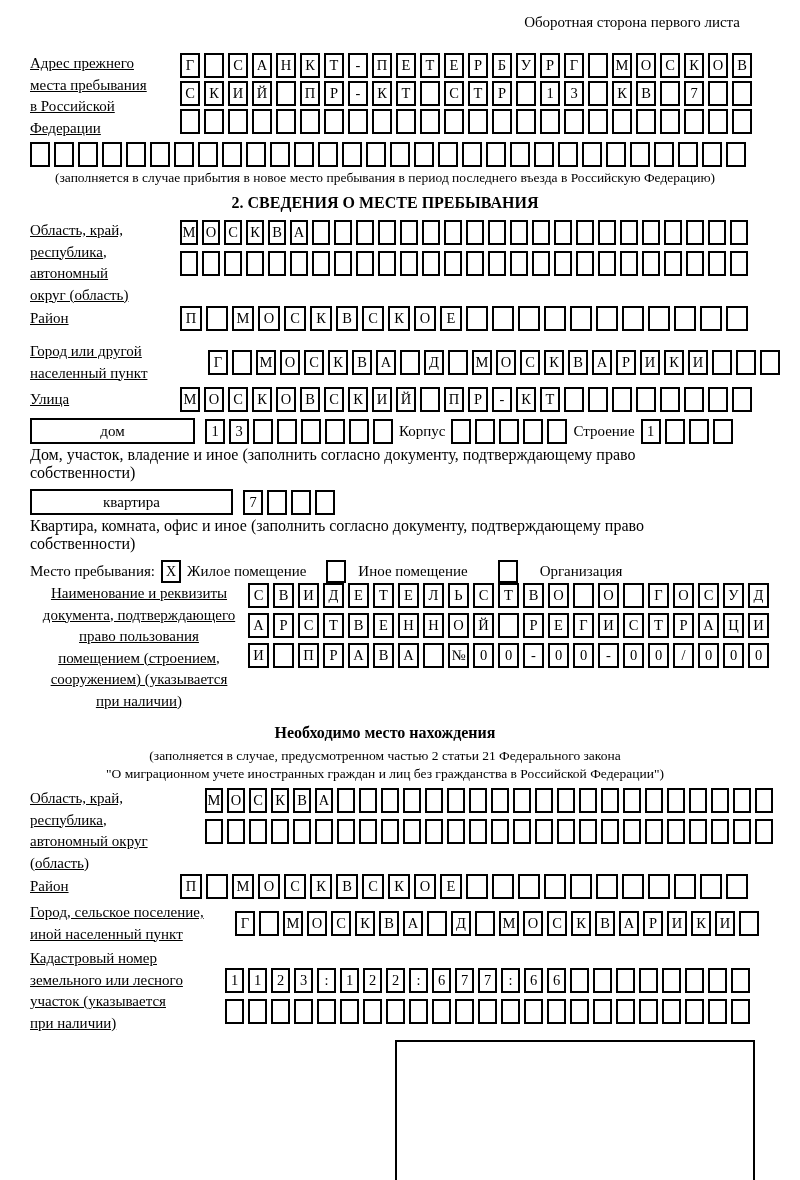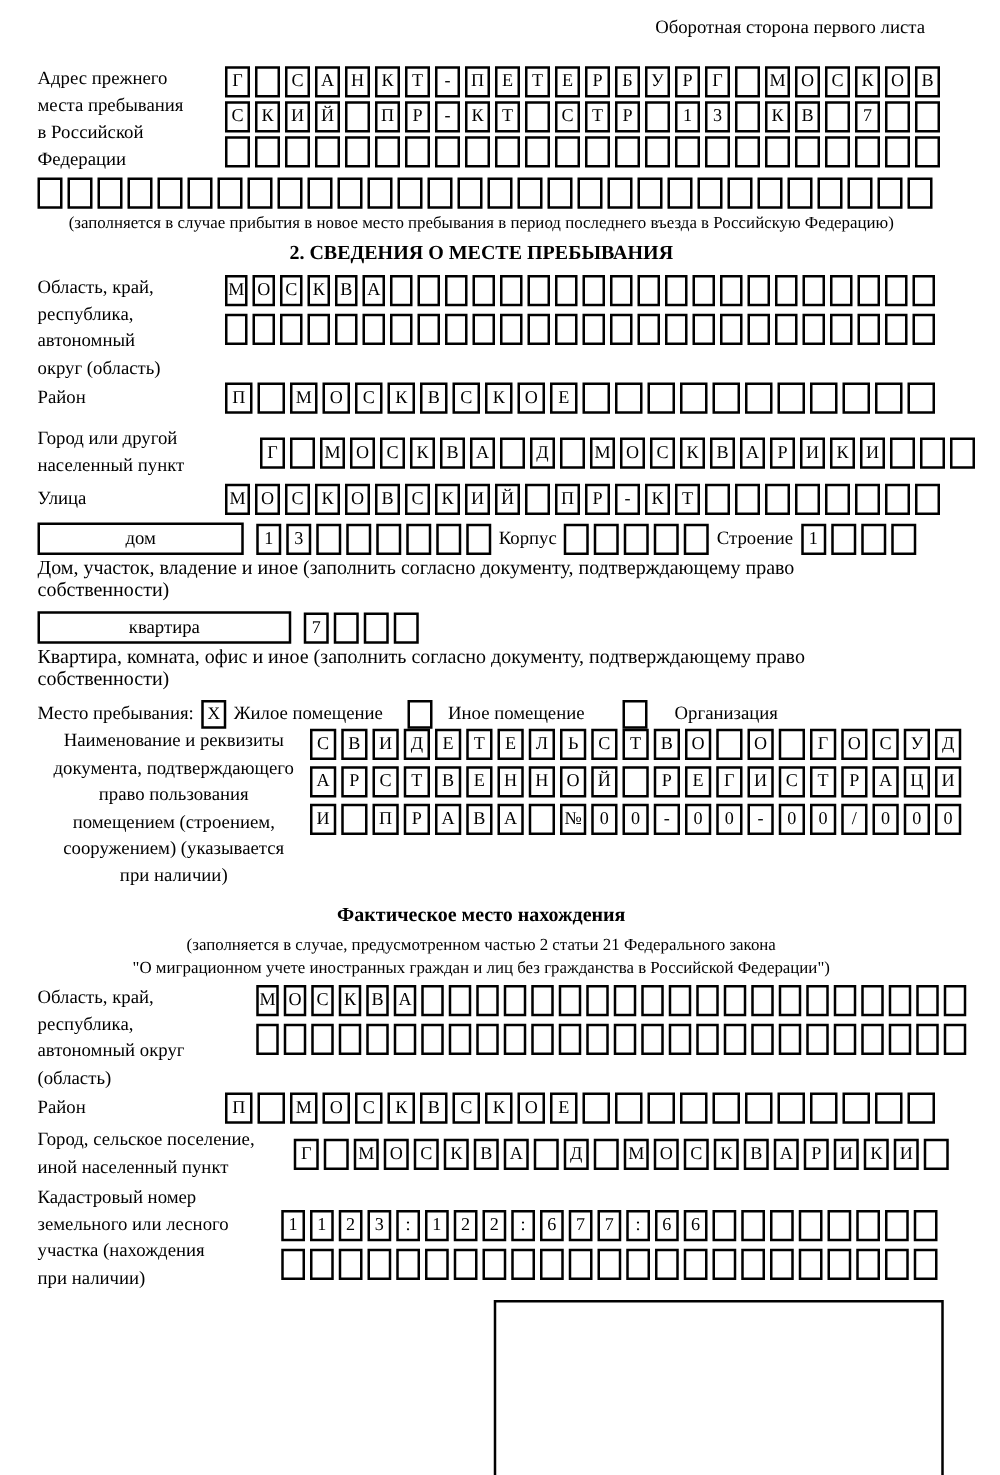--- a/index.html
+++ b/index.html
@@ -1,21 +1,21 @@
 <!DOCTYPE html>
 <html><head>
 <meta charset="utf-8">
 <style>
   html,body{margin:0;padding:0;background:#fff;}
   body{width:800px;height:1180px;overflow:hidden;color:#000;
        font-family:"Liberation Serif","DejaVu Serif",serif;}
   .page{padding:14px 60px 0 30px;box-sizing:border-box;width:800px;height:1180px;}
   .hdr{text-align:right;font-size:15px;margin-bottom:22px;}
   .flexrow{display:flex;}
-  .lblcol{font-size:15px;line-height:21.5px;flex:none;}
+  .lblcol{font-size:15px;line-height:21.5px;flex:none;text-decoration:underline;}
   .w150{width:150px;}
   .w218{width:218px;text-align:center;}
   .w175{width:175px;}
   .w205{width:205px;}
   .w195{width:195px;}
   .cellrow{display:flex;column-gap:4px;margin-bottom:3px;}
   .cell{flex:none;width:var(--cw,20px);height:25px;border:2px solid #000;box-sizing:border-box;
         display:flex;align-items:center;justify-content:center;
         font-size:14.5px;line-height:1;}
   .note{font-size:13.5px;text-align:center;margin:2px 0 6px 0;}
@@ -446,21 +446,21 @@
           <div class="cell">0</div>
           <div class="cell">0</div>
           <div class="cell">/</div>
           <div class="cell">0</div>
           <div class="cell">0</div>
           <div class="cell">0</div>
         </div>
     </div>
   </div>
 
-  <div class="sect-title" style="margin-top:12px;margin-bottom:6px">Фактическое место нахождения</div>
+  <div class="sect-title" style="margin-top:12px;margin-bottom:6px">Необходимо место нахождения</div>
   <div class="note" style="margin-bottom:0">(заполняется в случае, предусмотренном частью 2 статьи 21 Федерального закона</div>
   <div class="note">"О миграционном учете иностранных граждан и лиц без гражданства в Российской Федерации")</div>
 
   <div class="flexrow">
     <div class="lblcol w175">
       <div>Область, край,</div>
       <div>республика,</div>
       <div>автономный округ</div>
       <div>(область)</div>
     </div>
@@ -580,21 +580,21 @@
         <div class="cell">К</div>
         <div class="cell">И</div>
         <div class="cell"></div>
       </div>
   </div>
 
   <div class="flexrow" style="margin-top:3px">
     <div class="lblcol w195">
       <div>Кадастровый номер</div>
       <div>земельного или лесного</div>
-      <div>участка (нахождения</div>
+      <div>участок (указывается</div>
       <div>при наличии)</div>
     </div>
     <div class="rowset">
       <div class="cellrow" style="margin-top: 20px; margin-bottom: 6px; --cw: 19px;">
           <div class="cell">1</div>
           <div class="cell">1</div>
           <div class="cell">2</div>
           <div class="cell">3</div>
           <div class="cell">:</div>
           <div class="cell">1</div>

